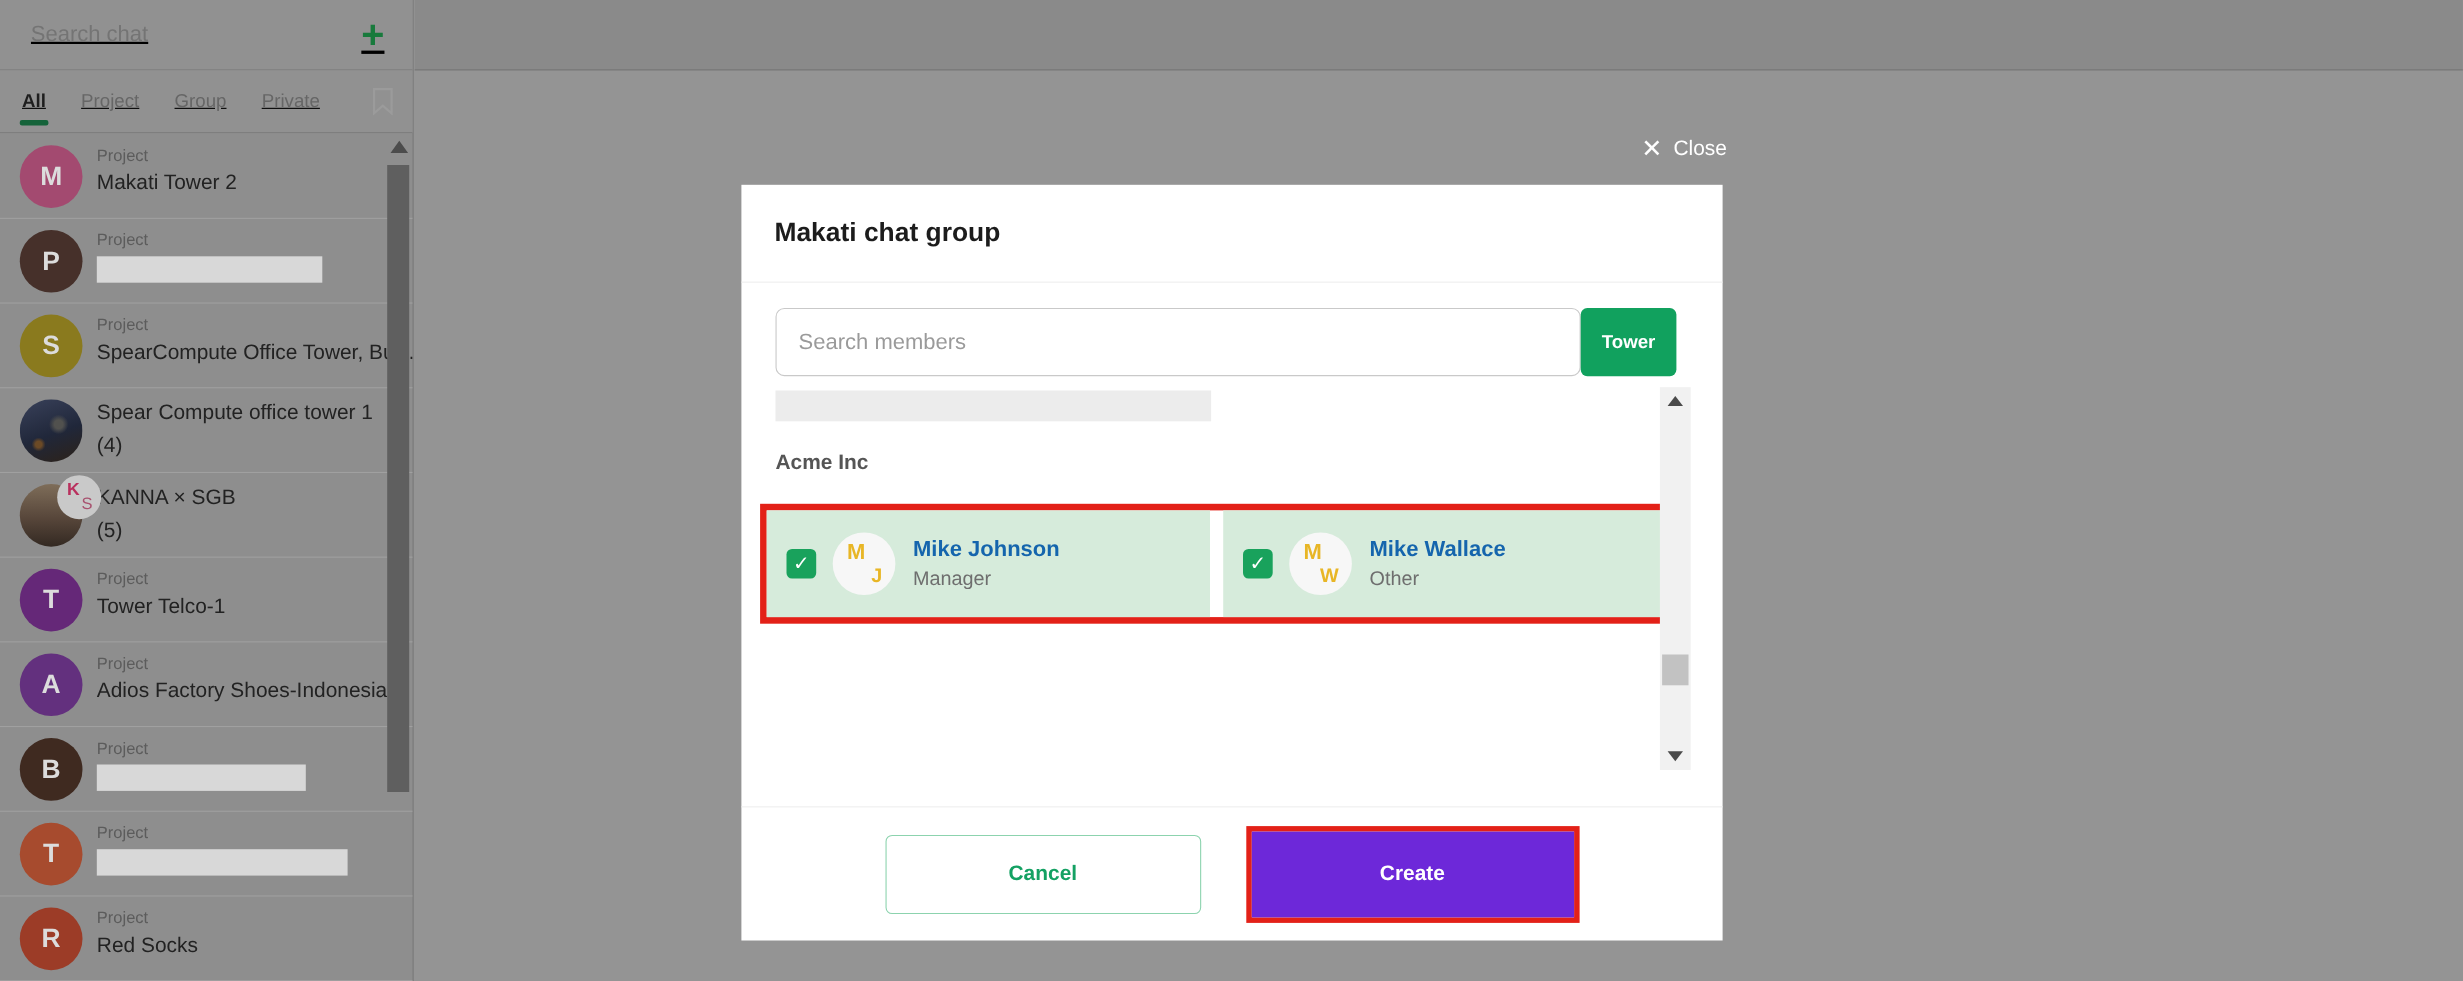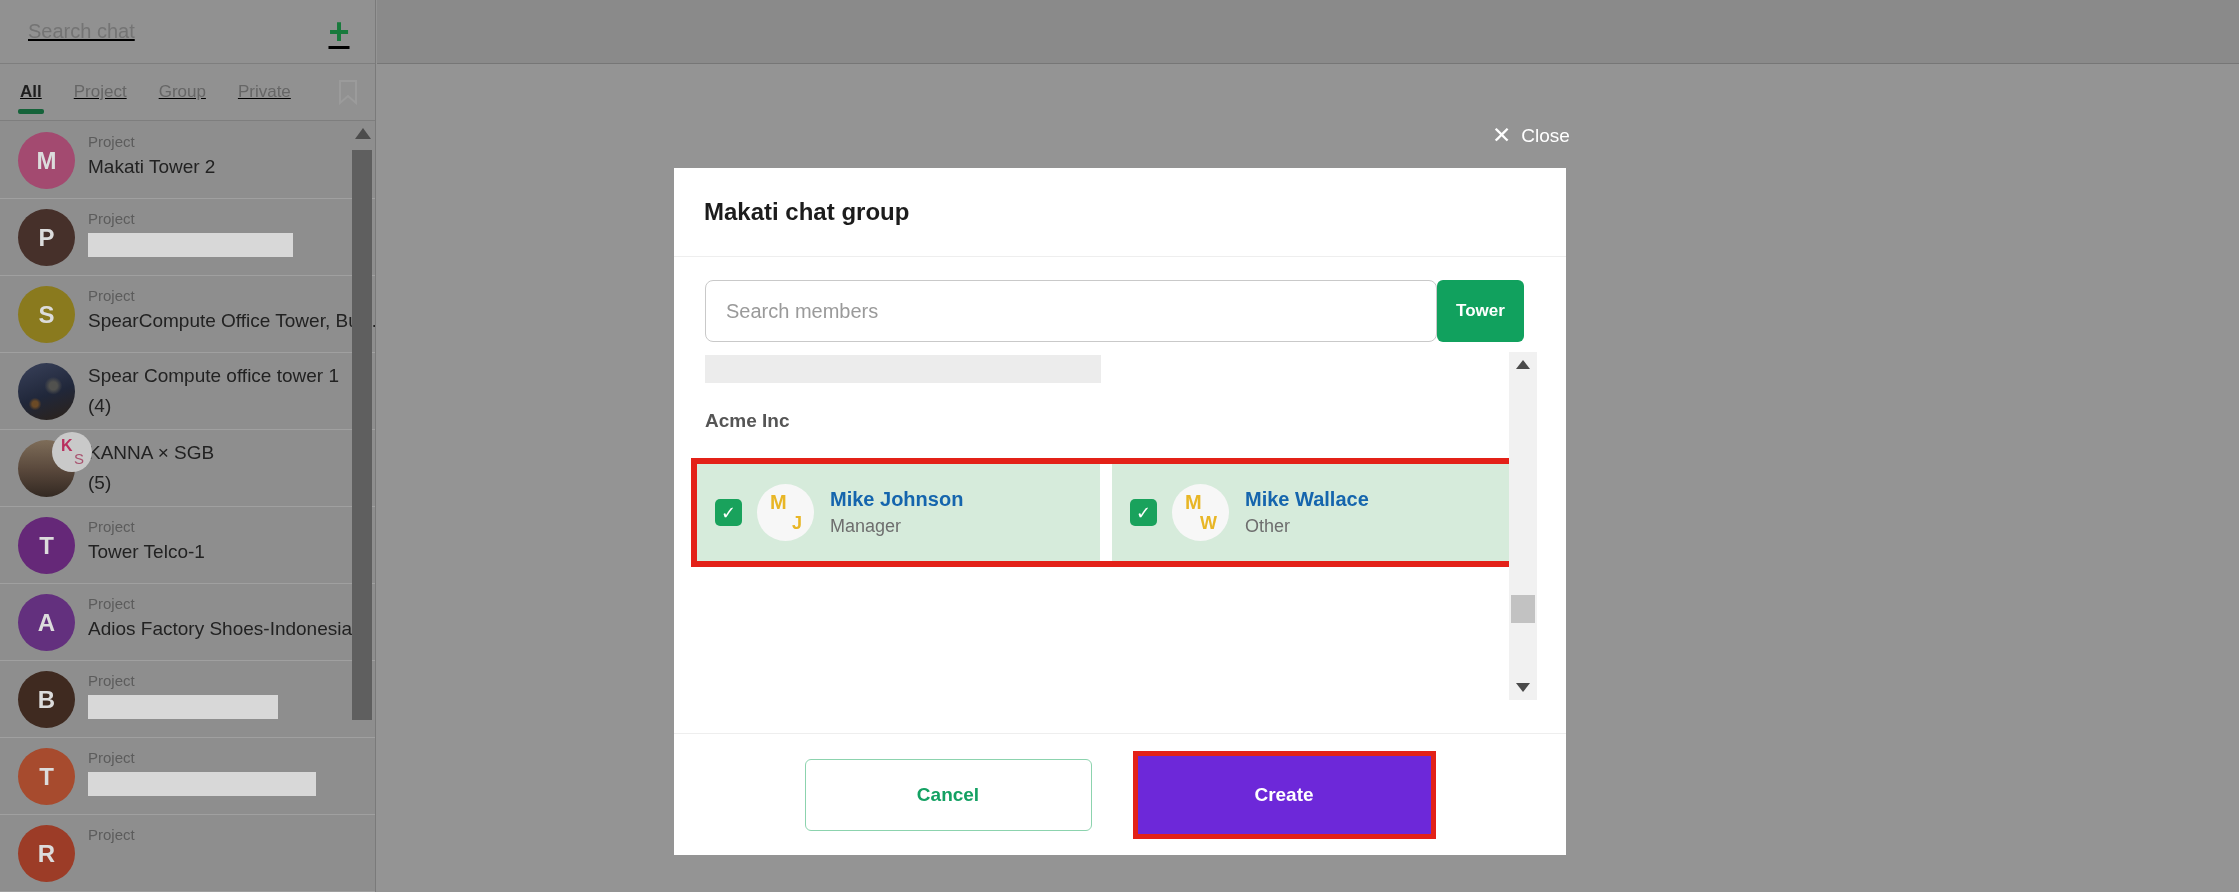--- a/index.html
+++ b/index.html
@@ -138,20 +138,21 @@
           <div class="chat-bar" style="width: 190px;"></div>
         </div>
         <div class="chat-item">
           <div class="chat-avatar" style="background: rgb(167, 75, 46);">T</div>
           <div class="chat-label">Project</div>
           <div class="chat-bar" style="width: 228px;"></div>
         </div>
         <div class="chat-item">
           <div class="chat-avatar" style="background: rgb(156, 60, 39);">R</div>
           <div class="chat-label">Project</div>
+          <div class="chat-name">Red Socks</div>
         </div>
       </div>
     <div class="sb-scroll">
       <div class="sb-scroll-up"></div>
       <div class="sb-thumb"></div>
     </div>
   </div>
 </aside>
 
 <main class="main">

